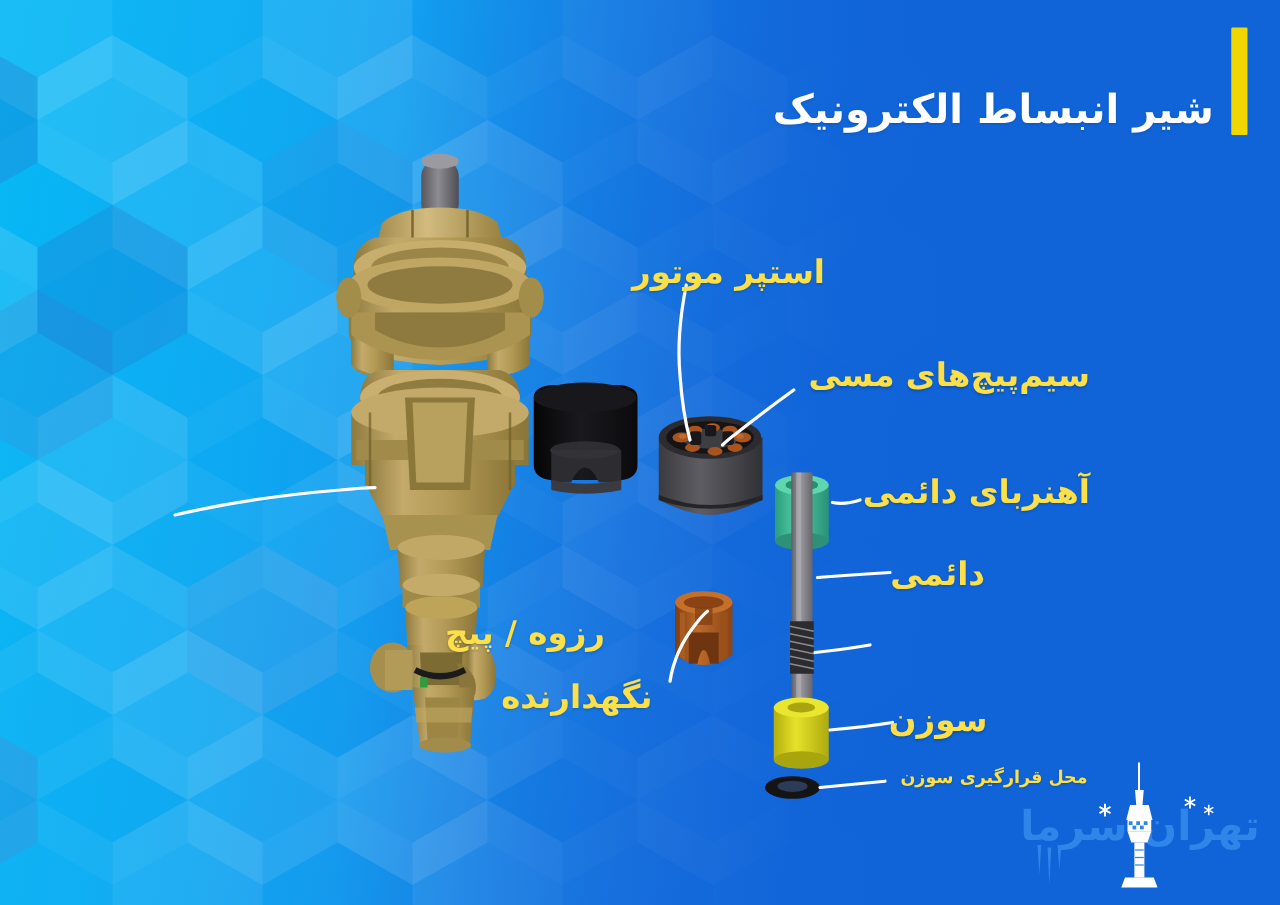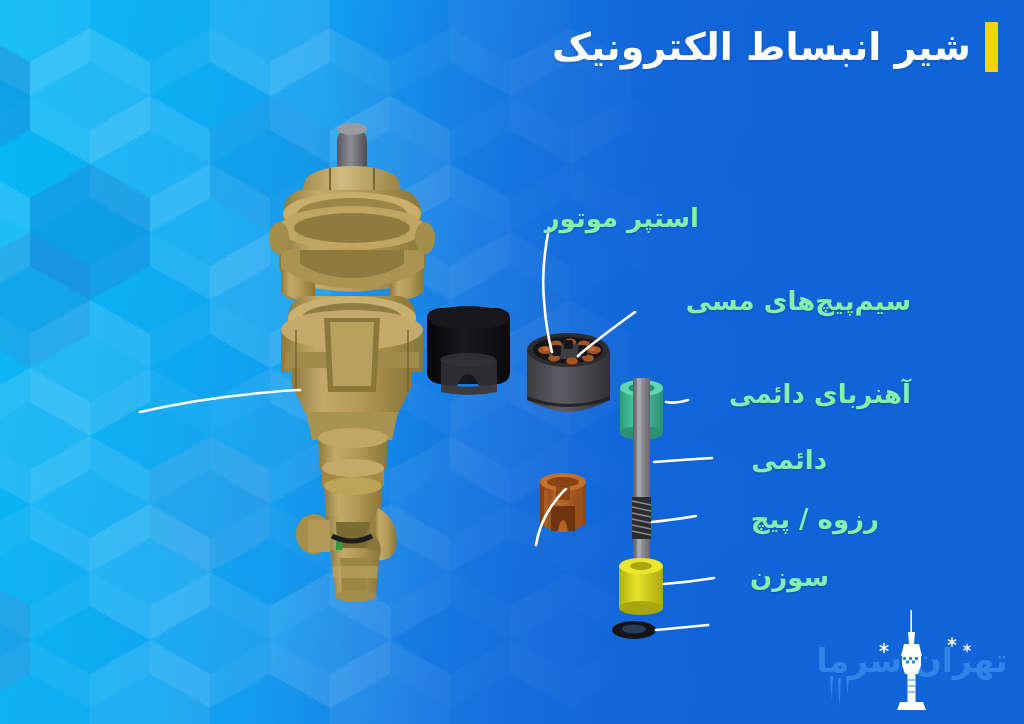--- a/index.html
+++ b/index.html
@@ -16,30 +16,31 @@
     background:linear-gradient(100deg,#00b7f5 0%,#06a6f2 22%,#0f8bea 42%,#1371e0 58%,#1064d8 72%,#1060d6 100%);}
   .bg-hex{position:absolute;inset:0;}
   .bg-fade{position:absolute;inset:0;
     background:linear-gradient(95deg,rgba(16,100,216,0) 0%,rgba(16,100,216,0) 30%,rgba(16,100,216,.55) 50%,rgba(16,100,216,.95) 64%,#1064d8 76%,#1064d8 100%);}
 
   
   .title-wrap{position:absolute;top:22px;right:26px;display:flex;align-items:stretch;gap:14px;}
   .title-bar{width:13px;background:#f2d600;border-radius:1px;}
   .title-text{
     direction:rtl;text-align:right;color:#ffffff;
-    font-size:38px;line-height:1.32;font-weight:bold;
+    font-size:32px;line-height:1.32;font-weight:bold;
     letter-spacing:0px;
     text-shadow:0 1px 2px rgba(0,40,90,.25);
     max-width:430px;
+    margin-top:44px;
   }
   .title-text div{white-space:nowrap;}
 
   
-  .lbl{position:absolute;direction:rtl;color:#86efac;font-weight:bold;
-       white-space:nowrap;text-shadow:0 1px 2px rgba(0,40,90,.3);margin-left:39px;}
+  .lbl{position:absolute;direction:rtl;color:#fde047;font-weight:bold;
+       white-space:nowrap;text-shadow:0 1px 2px rgba(0,40,90,.3);}
   .lbl.l-lg{font-size:26px;}
   .lbl.l-sm{font-size:14px;}
 
   
   .leaders{position:absolute;inset:0;pointer-events:none;}
 
   
   .parts{position:absolute;inset:0;}
 
   
@@ -394,26 +395,28 @@
   </div>
 
   <div class="lbl l-lg" style="left:0;top:203px;width:660px;text-align:right;">استپر موتور</div>
 
   <div class="lbl l-lg" style="left:0;top:286px;width:872px;text-align:right;">سیم‌پیچ‌های مسی</div>
 
   <div class="lbl l-lg" style="left:0;top:379px;width:872px;text-align:right;">آهنربای دائمی</div>
 
   <div class="lbl l-lg" style="left:0;top:445px;width:788px;text-align:right;">دائمی</div>
 
-  <div class="lbl l-lg" style="left:0;top:504px;width:840px;text-align:right;">رزوه / پیچ</div>
+  <div class="lbl l-lg" style="left:0;top:492px;width:840px;text-align:center;">رزوه / پیچ</div>
 
   <div class="lbl l-lg" style="left:0;top:562px;width:790px;text-align:right;">سوزن</div>
 
-
-
+  <div class="lbl l-sm" style="left:0;top:614px;width:870px;text-align:right;">محل قرارگیری سوزن</div>
+
+
+  <div class="lbl l-lg" style="left:0;top:543px;width:522px;text-align:right;">نگهدارنده</div>
 
   <svg class="logo" viewBox="0 0 200 112">
 
     <text x="100" y="68" text-anchor="middle" direction="rtl" font-family="DejaVu Sans, Liberation Sans, sans-serif" font-size="33" font-weight="bold" fill="#2f86e8">تهران سرما</text>
 
     <g fill="#2f86e8">
       <path d="M18 72 L21 72 L19.5 96 Z"></path>
       <path d="M26 74 L29 74 L27.5 104 Z"></path>
       <path d="M34 72 L37 72 L35.5 92 Z"></path>
     </g>

